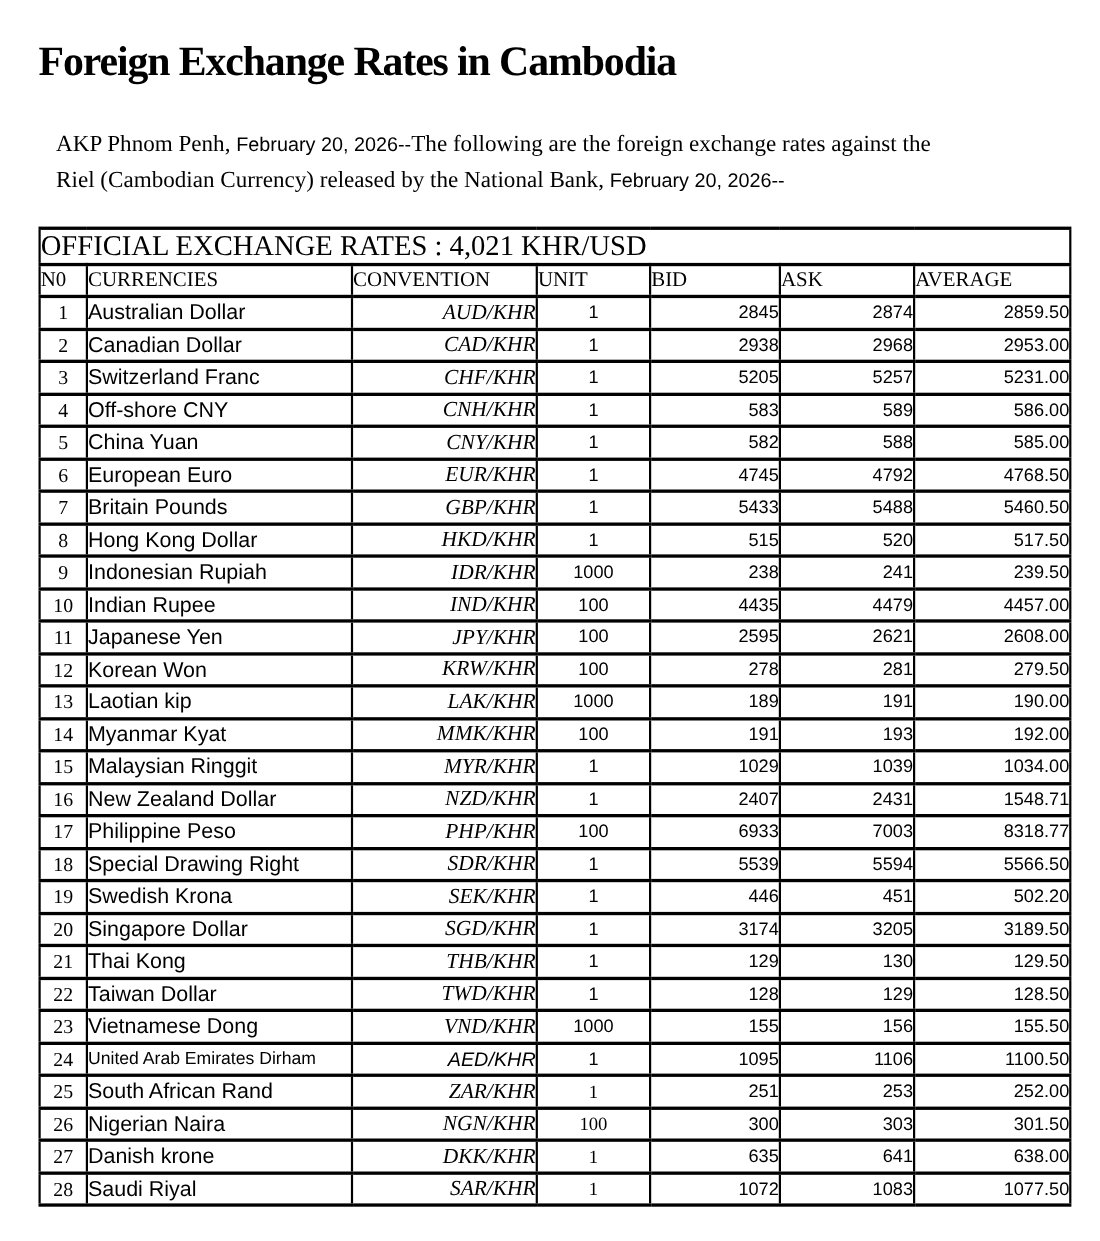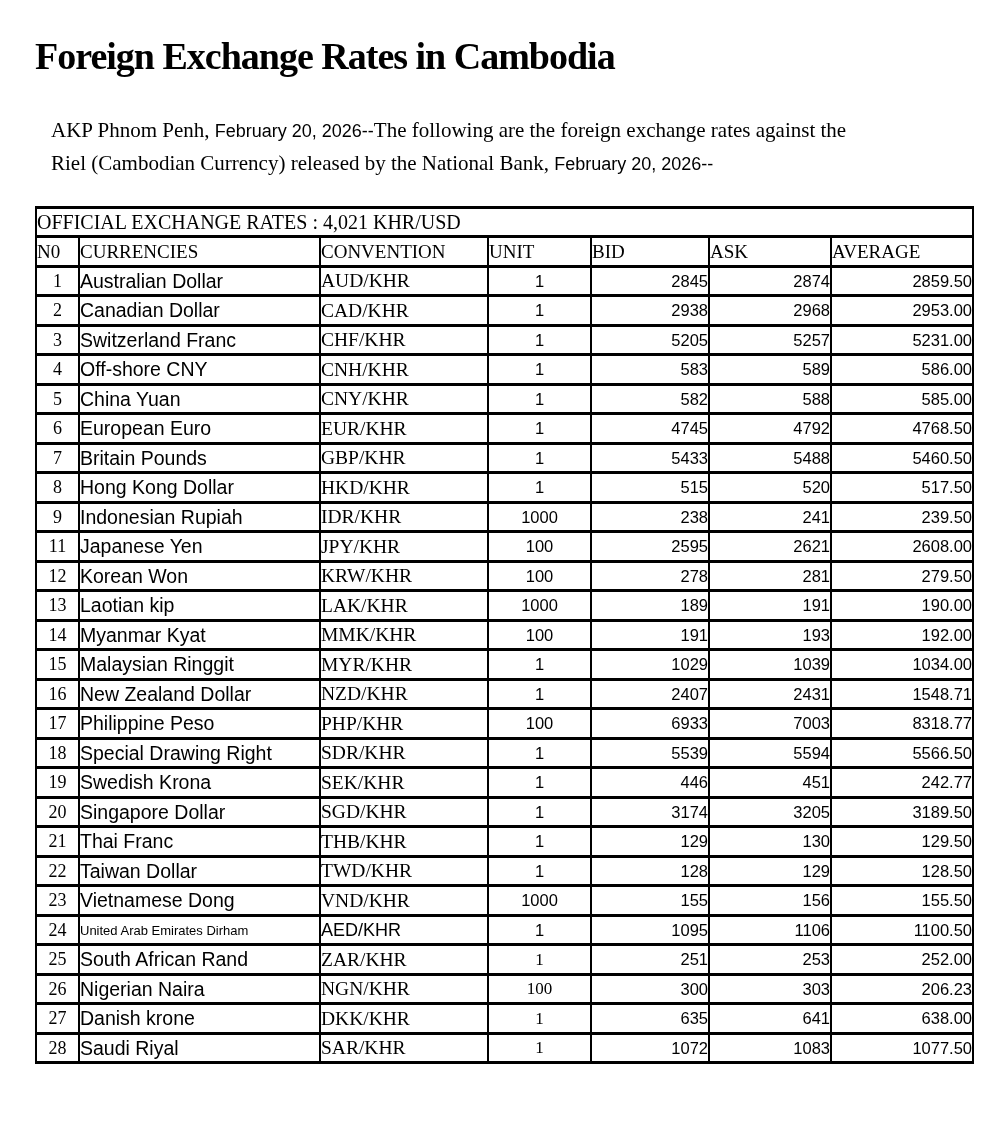--- a/index.html
+++ b/index.html
@@ -49,21 +49,21 @@
     border: solid #000000;
     border-width: 3px 2px;
     padding: 0;
     height: 26.5px;
     vertical-align: middle;
     overflow: hidden;
     white-space: nowrap;
   }
   th.banner {
     font-family: "Liberation Serif", "DejaVu Serif", serif;
-    font-size: 20px;
+    font-size: 26px;
     font-weight: normal;
     text-align: left;
     padding-left: 3px;
     white-space: pre;
   }
   th.col-head {
     font-family: "Liberation Serif", "DejaVu Serif", serif;
     font-size: 19px;
     font-weight: normal;
     text-align: left;
@@ -72,25 +72,26 @@
     font-family: "Liberation Serif", "DejaVu Serif", serif;
     font-size: 18px;
     text-align: center;
   }
   td.c-currency {
     font-family: Liberation Sans, sans-serif;
     font-size: 19.5px;
     text-align: left;
     padding-left: 4px;
   }
-  td.c-currency.small-name { font-size: 13px; }
+  td.c-currency.small-name { font-size: 16px; }
   td.c-convention {
     font-family: "Liberation Serif", "DejaVu Serif", serif;
     font-size: 19.5px;
-    text-align: left;
+    text-align: right;
+    font-style: italic;
   }
   td.c-convention.sans-convention {
     font-family: "Liberation Sans", "DejaVu Sans", sans-serif;
     font-size: 18px;
   }
   td.c-unit {
     font-family: "Liberation Sans", "DejaVu Sans", sans-serif;
     font-size: 16.5px;
     text-align: center;
   }
@@ -215,20 +216,29 @@
         <tr>
           <td class="c-no">9</td>
           <td class="c-currency">Indonesian Rupiah</td>
           <td class="c-convention">IDR/KHR</td>
           <td class="c-unit">1000</td>
           <td class="c-bid">238</td>
           <td class="c-ask">241</td>
           <td class="c-average">239.50</td>
         </tr>
         <tr>
+          <td class="c-no">10</td>
+          <td class="c-currency">Indian Rupee</td>
+          <td class="c-convention">IND/KHR</td>
+          <td class="c-unit">100</td>
+          <td class="c-bid">4435</td>
+          <td class="c-ask">4479</td>
+          <td class="c-average">4457.00</td>
+        </tr>
+        <tr>
           <td class="c-no">11</td>
           <td class="c-currency">Japanese Yen</td>
           <td class="c-convention">JPY/KHR</td>
           <td class="c-unit">100</td>
           <td class="c-bid">2595</td>
           <td class="c-ask">2621</td>
           <td class="c-average">2608.00</td>
         </tr>
         <tr>
           <td class="c-no">12</td>
@@ -293,34 +303,34 @@
           <td class="c-ask">5594</td>
           <td class="c-average">5566.50</td>
         </tr>
         <tr>
           <td class="c-no">19</td>
           <td class="c-currency">Swedish Krona</td>
           <td class="c-convention">SEK/KHR</td>
           <td class="c-unit">1</td>
           <td class="c-bid">446</td>
           <td class="c-ask">451</td>
-          <td class="c-average">242.77</td>
+          <td class="c-average">502.20</td>
         </tr>
         <tr>
           <td class="c-no">20</td>
           <td class="c-currency">Singapore Dollar</td>
           <td class="c-convention">SGD/KHR</td>
           <td class="c-unit">1</td>
           <td class="c-bid">3174</td>
           <td class="c-ask">3205</td>
           <td class="c-average">3189.50</td>
         </tr>
         <tr>
           <td class="c-no">21</td>
-          <td class="c-currency">Thai Franc</td>
+          <td class="c-currency">Thai Kong</td>
           <td class="c-convention">THB/KHR</td>
           <td class="c-unit">1</td>
           <td class="c-bid">129</td>
           <td class="c-ask">130</td>
           <td class="c-average">129.50</td>
         </tr>
         <tr>
           <td class="c-no">22</td>
           <td class="c-currency">Taiwan Dollar</td>
           <td class="c-convention">TWD/KHR</td>
@@ -356,21 +366,21 @@
           <td class="c-ask">253</td>
           <td class="c-average">252.00</td>
         </tr>
         <tr>
           <td class="c-no">26</td>
           <td class="c-currency">Nigerian Naira</td>
           <td class="c-convention">NGN/KHR</td>
           <td class="c-unit serif-unit">100</td>
           <td class="c-bid">300</td>
           <td class="c-ask">303</td>
-          <td class="c-average">206.23</td>
+          <td class="c-average">301.50</td>
         </tr>
         <tr>
           <td class="c-no">27</td>
           <td class="c-currency">Danish krone</td>
           <td class="c-convention">DKK/KHR</td>
           <td class="c-unit serif-unit">1</td>
           <td class="c-bid">635</td>
           <td class="c-ask">641</td>
           <td class="c-average">638.00</td>
         </tr>

